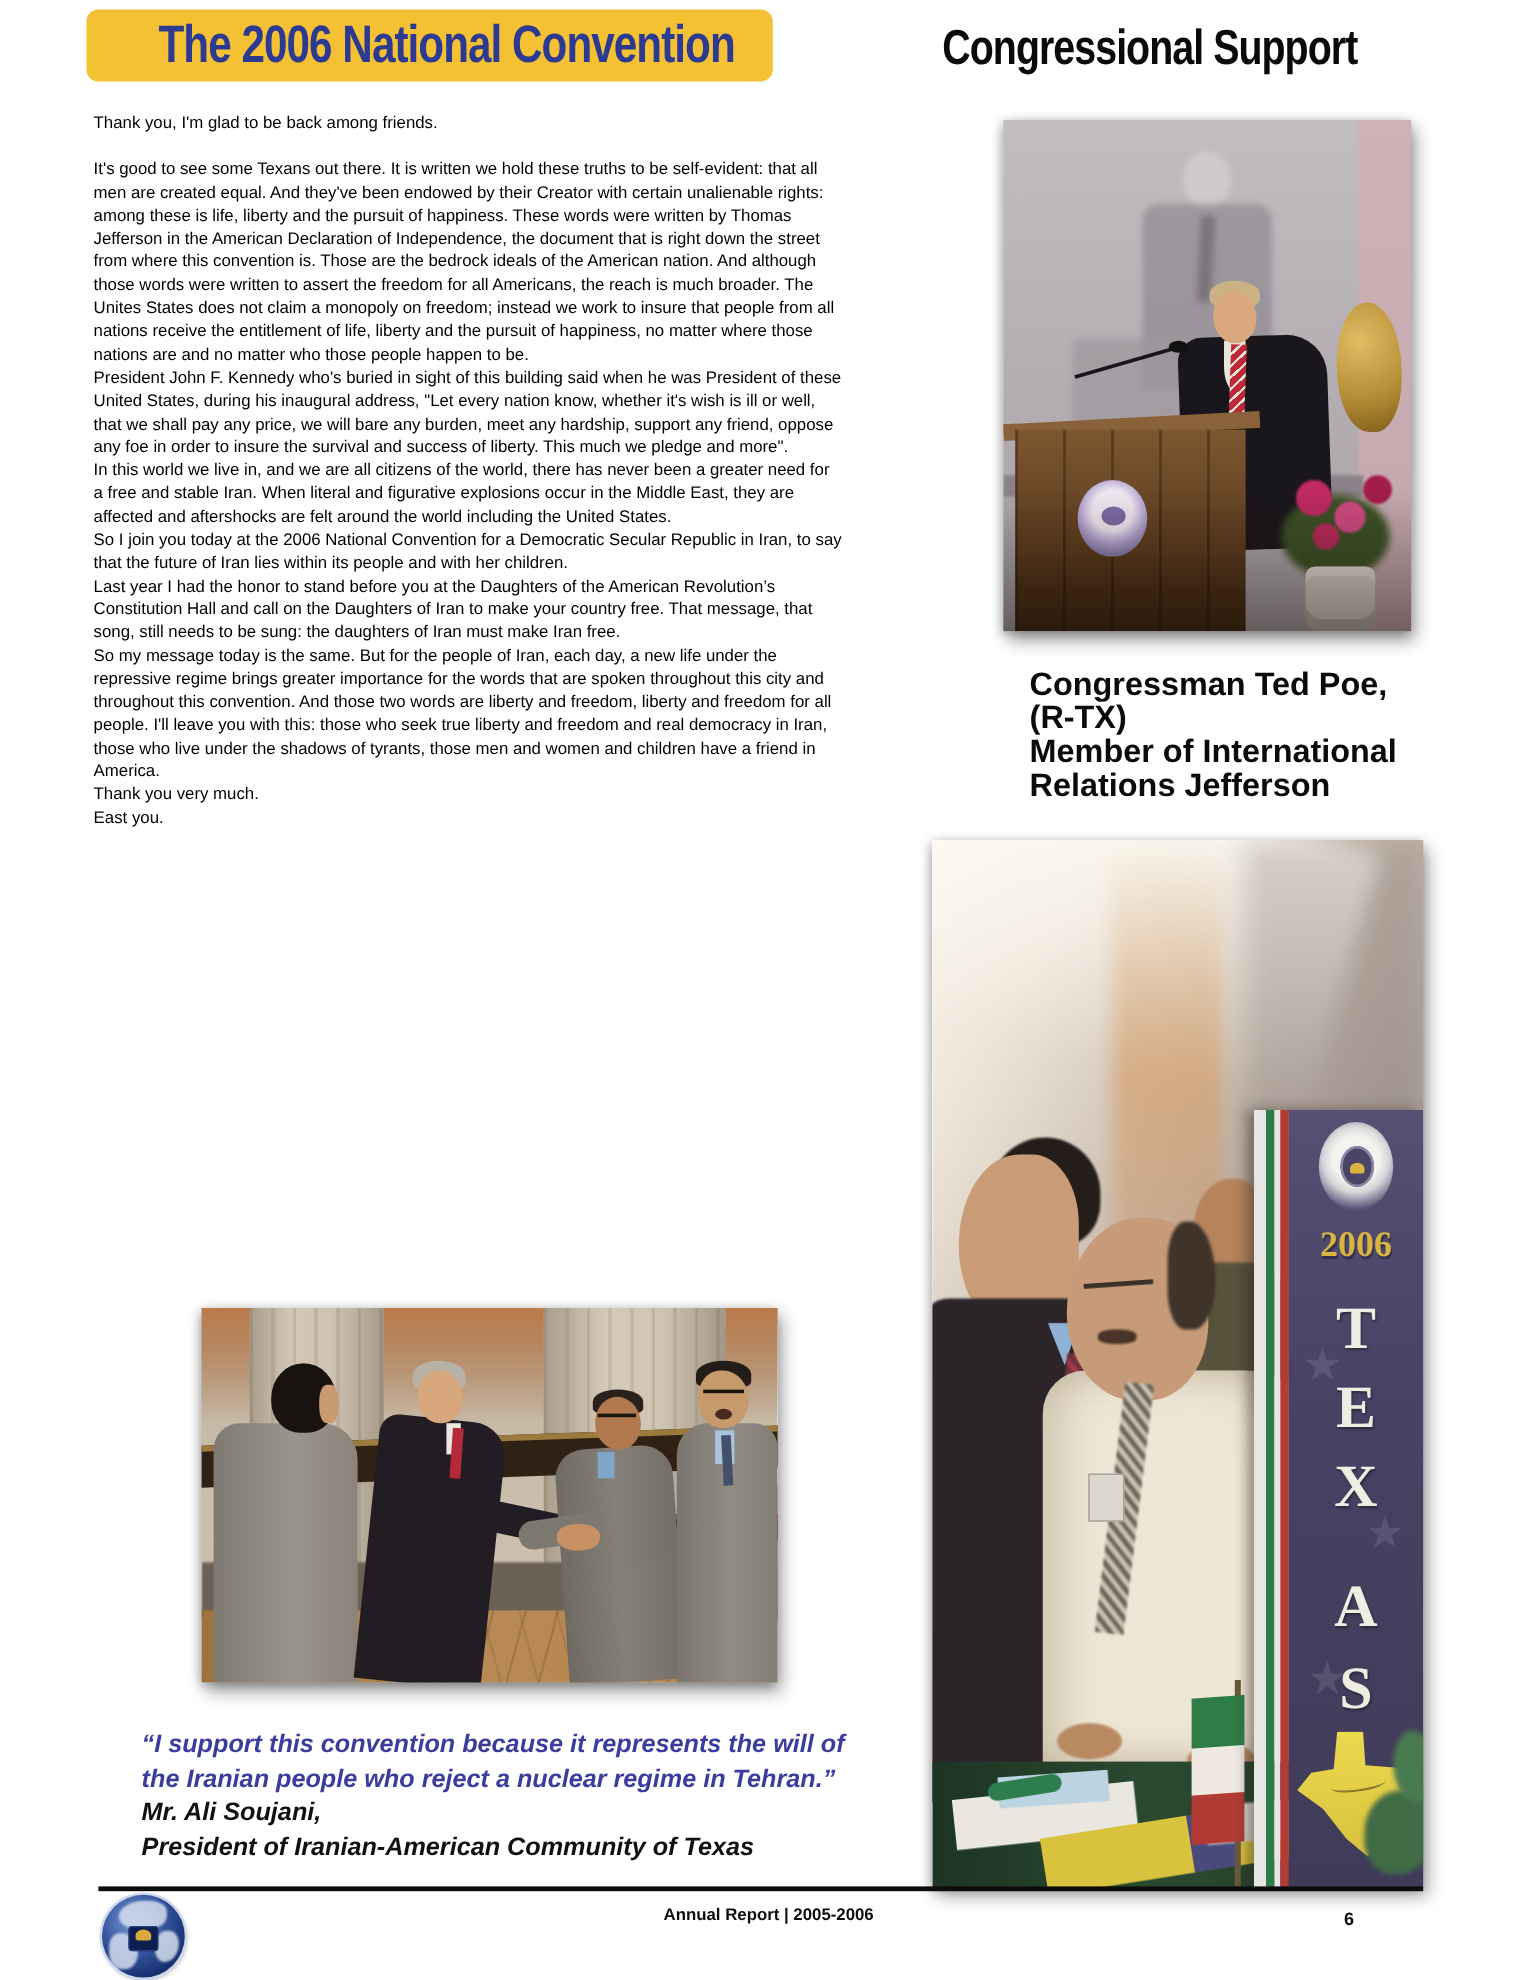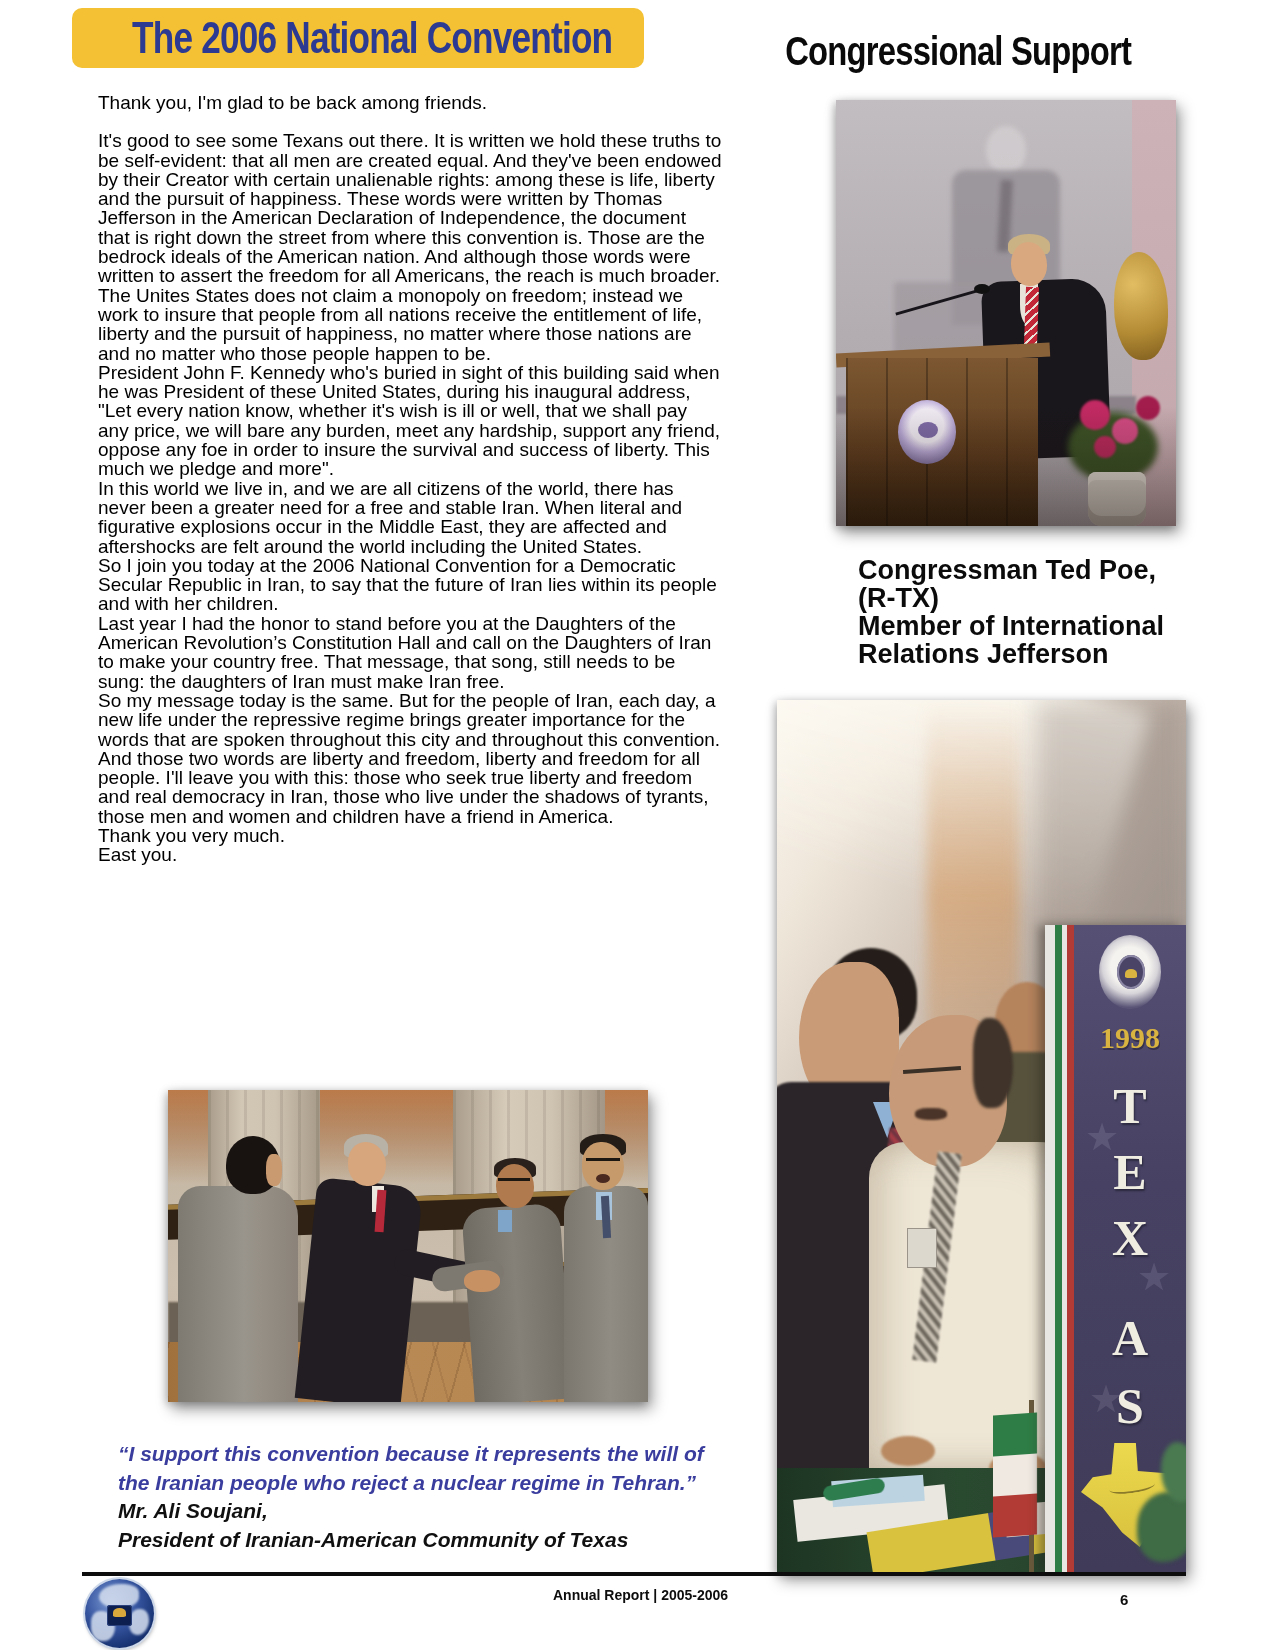--- a/index.html
+++ b/index.html
@@ -5,26 +5,26 @@
   html,body{margin:0;padding:0;background:#ffffff;}
   .page{position:relative;width:1275px;height:1650px;background:#ffffff;overflow:hidden;
         font-family:"Liberation Sans",sans-serif;color:#000;}
   .abs{position:absolute;}
 
   
   .banner{left:72px;top:8px;width:572px;height:60px;background:#f3c133;border-radius:10px;
           text-align:center;line-height:60px;}
   .banner-title{display:inline-block;font-weight:bold;font-size:44px;color:#2c3a92;
           letter-spacing:-1px;transform:scaleX(.8);transform-origin:50% 50%;white-space:nowrap;}
-  .right-title{left:742px;top:24px;width:380px;text-align:center;line-height:54px;}
+  .right-title{left:742px;top:12px;width:380px;text-align:center;line-height:54px;}
   .right-title span{display:inline-block;font-weight:bold;font-size:41px;color:#0a0a0a;
           letter-spacing:-1px;transform:scaleX(.8);transform-origin:50% 50%;white-space:nowrap;}
 
   
-  .speech{left:98px;top:93px;width:624px;font-size:19px;line-height:19.3px;}
+  .speech{left:78px;top:93px;width:624px;font-size:14px;line-height:19.3px;}
   .speech p{margin:0;}
   .speech p.gap{margin-bottom:19px;}
 
   
   .caption-left{left:135px;top:1020px;width:600px;font-size:21px;line-height:28px;
           font-weight:bold;font-style:italic;color:#111;}
   .poe-caption{left:858px;top:556px;width:320px;font-size:27px;line-height:28px;font-weight:bold;color:#0b0b0b;}
   .quote{left:118px;top:1440px;width:620px;font-size:21px;line-height:28.5px;font-weight:bold;font-style:italic;}
   .quote-text{color:#3a3d9e;margin:0;}
   .quote-attr{color:#101010;margin:0;}
@@ -290,21 +290,21 @@
       <div class="abs p2-b-green"></div>
       <div class="abs p2-b-white2"></div>
       <div class="abs p2-b-red"></div>
       <div class="abs p2-b-navy"></div>
       <div class="abs p2-star" style="left:40px;top:190px;">★</div>
       <div class="abs p2-star" style="left:92px;top:330px;">★</div>
       <div class="abs p2-star" style="left:44px;top:452px;">★</div>
       <div class="abs p2-b-emblem"></div>
       <div class="abs p2-b-emblem-core"></div>
       <div class="abs p2-b-emblem-gold"></div>
-      <div class="abs p2-year">1998</div>
+      <div class="abs p2-year">2006</div>
       <div class="abs p2-letter" style="top:152px;">T</div>
       <div class="abs p2-letter" style="top:218px;">E</div>
       <div class="abs p2-letter" style="top:284px;">X</div>
       <div class="abs p2-letter" style="top:384px;">A</div>
       <div class="abs p2-letter" style="top:452px;">S</div>
       <div class="abs p2-texas"></div>
       <div class="abs p2-texas-script"></div>
     </div>
     <div class="abs p2-leaf-a"></div>
     <div class="abs p2-leaf-b"></div>

